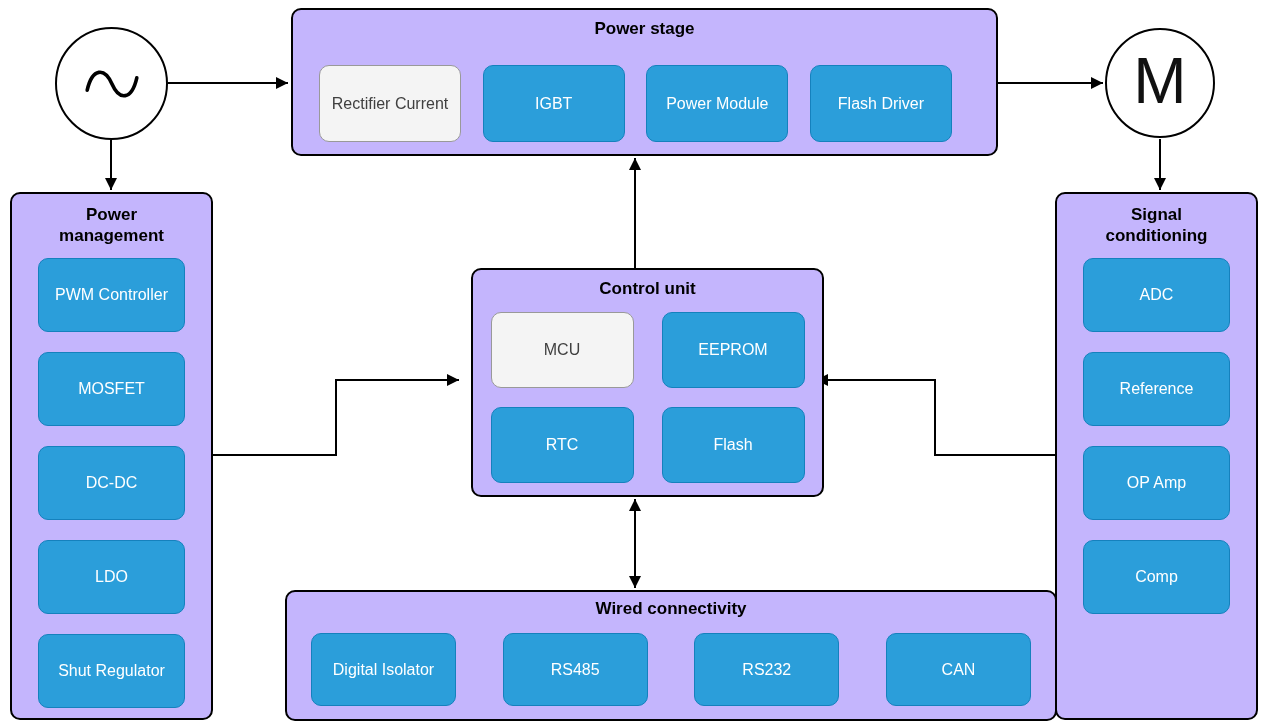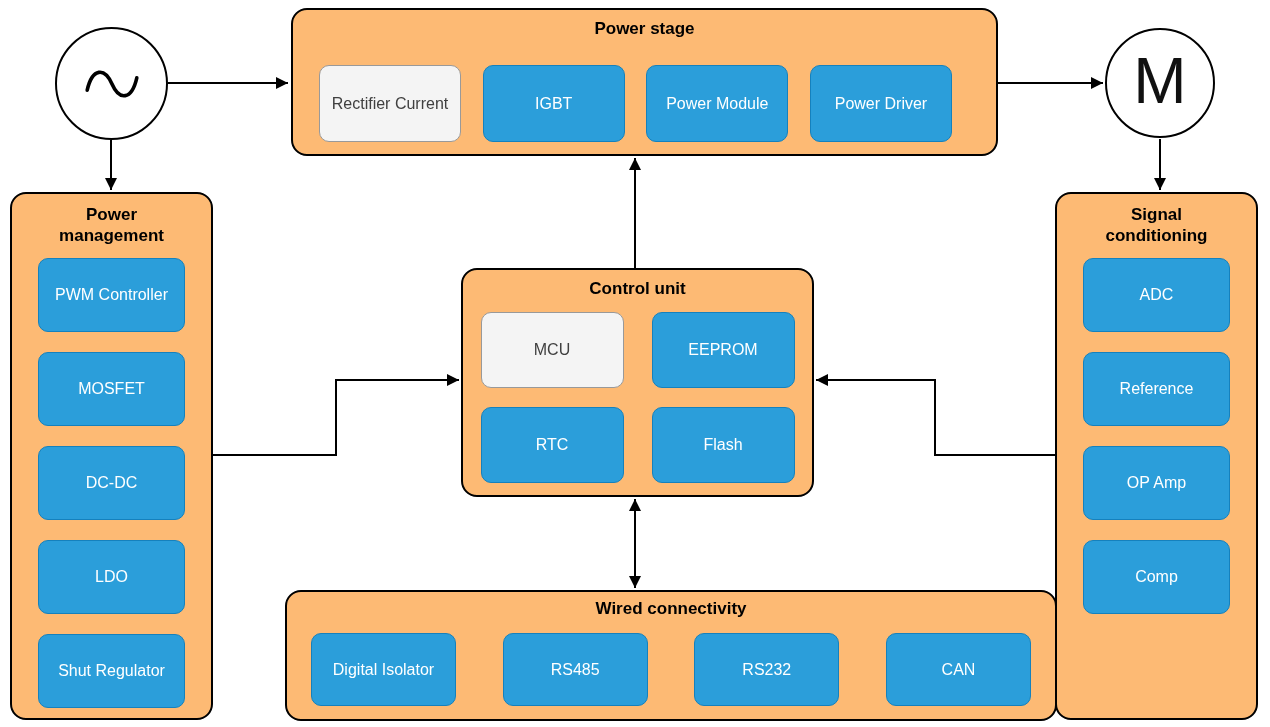--- a/index.html
+++ b/index.html
@@ -15,22 +15,22 @@
   .node-circle {
     position:absolute; border:2.5px solid var(--line-black,#000); border-radius:50%;
     background:#fff; box-sizing:border-box; display:flex; align-items:center; justify-content:center;
   }
   #ac-source { left:55px; top:27px; width:113px; height:113px; }
   #motor { left:1105px; top:28px; width:110px; height:110px; }
   #motor .motor-label { font-size:64px; color:#111; line-height:1; margin-top:-4px; }
 
   
   .group {
-    position:absolute; background:#fdba74; border:2px solid var(--line-black,#000);
-    border-radius:16px; box-sizing:border-box;
+    position:absolute; background:#c4b5fd; border:2px solid var(--line-black,#000);
+    border-radius:10px; box-sizing:border-box;
   }
   .group-title {
     font-weight:bold; font-size:17px; line-height:21px; color:#000; text-align:center;
   }
 
   
   .block {
     display:flex; align-items:center; justify-content:center; text-align:center;
     border-radius:10px; font-size:16px; line-height:1.25; box-sizing:border-box;
     padding:2px 6px;
@@ -53,21 +53,21 @@
 
   
   .side-group { width:203px; height:528px; display:flex; flex-direction:column; align-items:center; }
   #power-management { left:10px; top:192px; }
   #signal-conditioning { left:1055px; top:192px; }
   .side-title { padding-top:10px; height:64px; box-sizing:border-box; max-width:150px; }
   .side-group .blocks { display:flex; flex-direction:column; gap:20px; }
   .side-group .block { width:147px; height:74px; }
 
   
-  #control-unit { left:461px; top:268px; width:353px; height:229px; padding-top:8px; }
+  #control-unit { left:471px; top:268px; width:353px; height:229px; padding-top:8px; }
   #control-unit .grid {
     display:grid; grid-template-columns:143px 143px; grid-auto-rows:76px;
     column-gap:28px; row-gap:19px; justify-content:center; margin-top:13px;
   }
 
   
   #wired-connectivity { left:285px; top:590px; width:772px; height:131px; padding-top:6px; }
   #wired-connectivity .row {
     display:flex; justify-content:space-between; margin-top:14px; padding:0 24px;
   }
@@ -105,21 +105,21 @@
   <div id="motor" class="node-circle">
     <span class="motor-label">M</span>
   </div>
 
   <div id="power-stage" class="group">
     <div class="group-title">Power stage</div>
     <div class="row">
       <div class="block gray">Rectifier Current</div>
       <div class="block blue">IGBT</div>
       <div class="block blue">Power Module</div>
-      <div class="block blue">Power Driver</div>
+      <div class="block blue">Flash Driver</div>
     </div>
   </div>
 
   <div id="power-management" class="group side-group">
     <div class="group-title side-title">Power management</div>
     <div class="blocks">
       <div class="block blue">PWM Controller</div>
       <div class="block blue">MOSFET</div>
       <div class="block blue">DC-DC</div>
       <div class="block blue">LDO</div>

